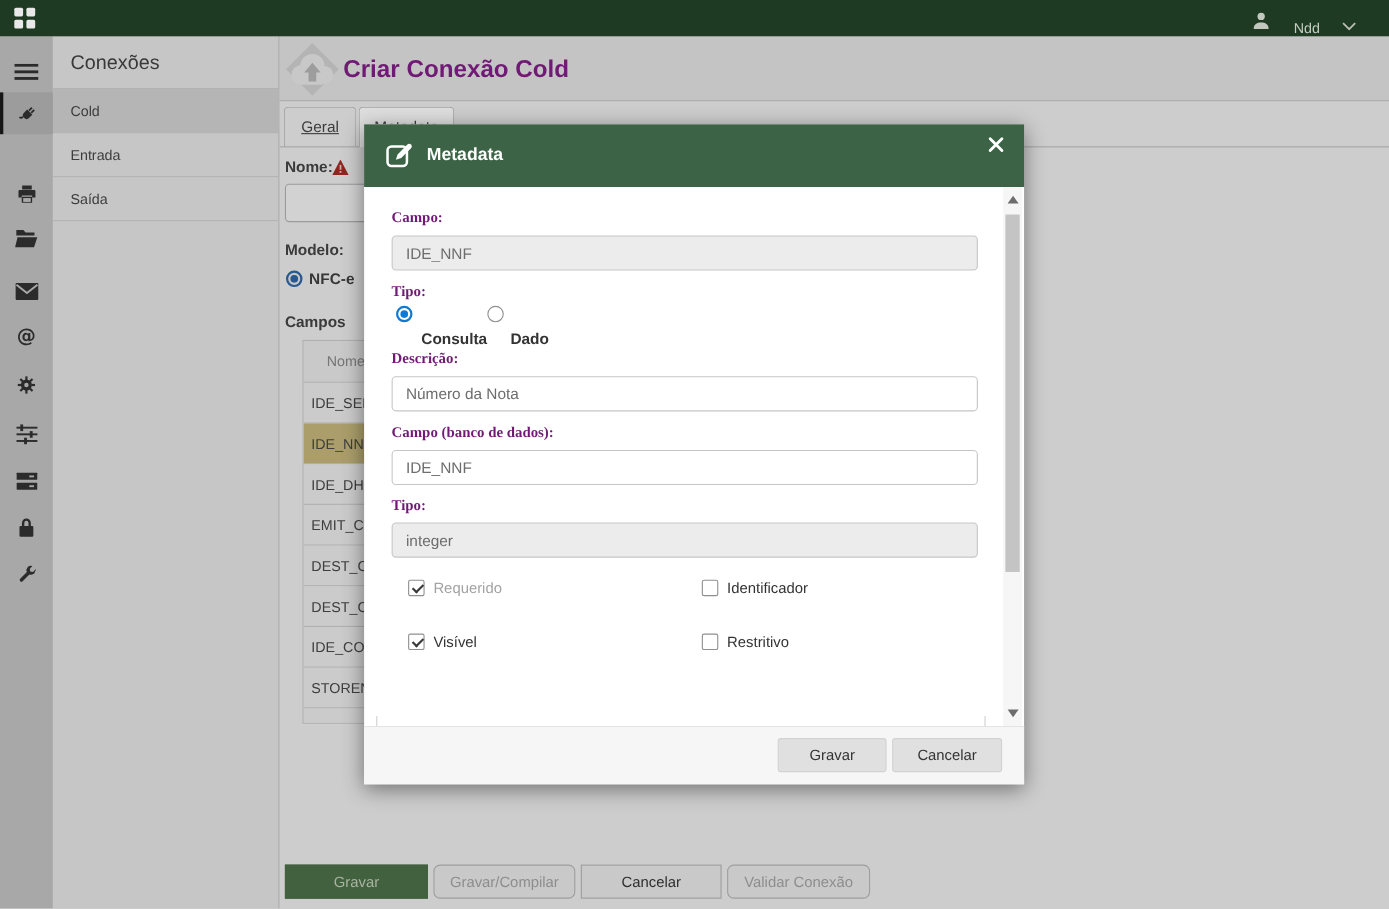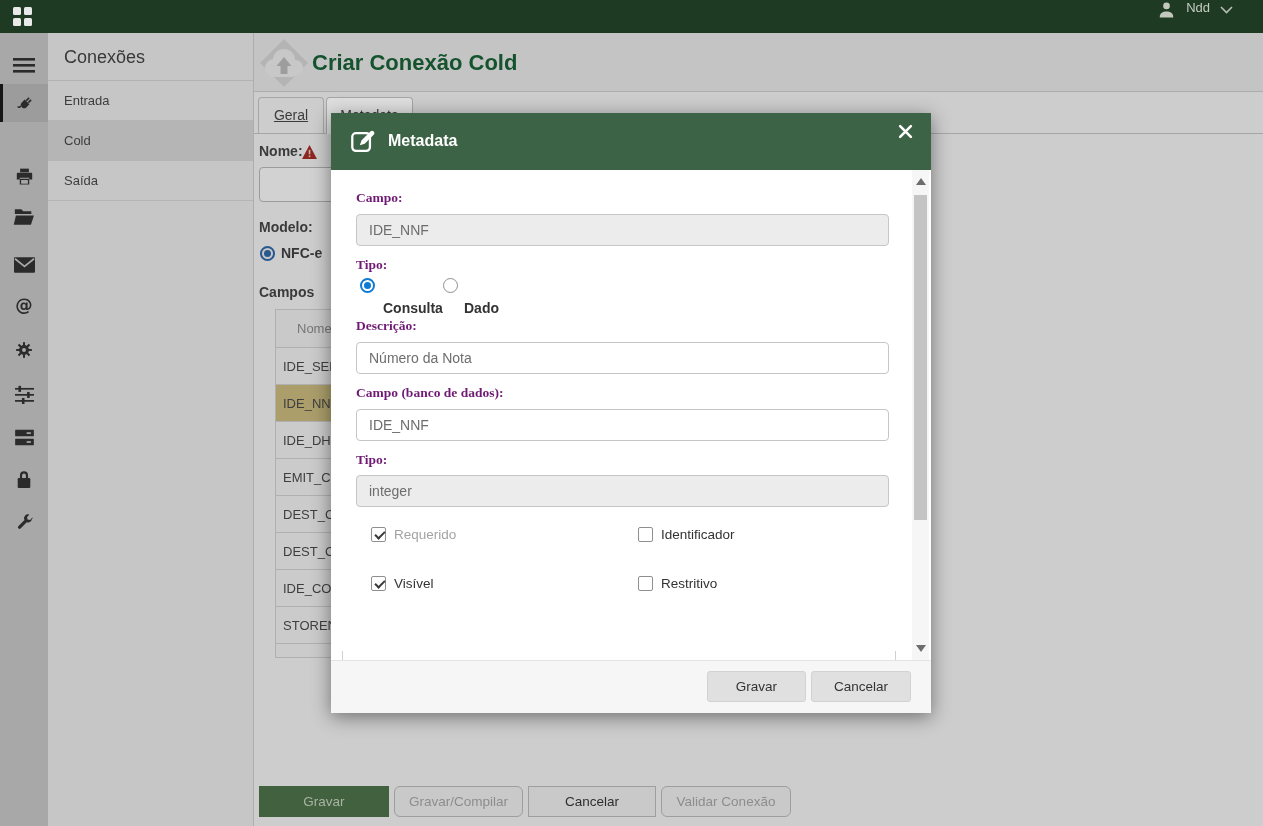--- a/index.html
+++ b/index.html
@@ -4,40 +4,40 @@
 <style>
   * { margin:0; padding:0; box-sizing:border-box; }
   html,body { width:1263px; height:826px; overflow:hidden; }
   body { font-family:"Liberation Sans","DejaVu Sans",sans-serif; background:var(--main-bg,#cdcdcd); position:relative; }
 
   
   .topbar { position:absolute; left:0; top:0; width:1263px; height:33px; background:var(--topbar-green,#1f3a22); z-index:5; }
   .logo { position:absolute; left:13px; top:7px; width:20px; height:20px; display:grid; grid-template-columns:8px 8px; grid-template-rows:8px 8px; gap:3px; }
   .logo span { background:#e9e9e9; border-radius:1.5px; }
   .topbar-title { position:absolute; left:52px; top:7px; font-size:16px; color:#c9cfc5; letter-spacing:.2px; }
-  .user-area { position:absolute; right:30px; top:0; height:33px; display:flex; align-items:flex-start; gap:10px; }
+  .user-area { position:absolute; right:30px; top:0; height:33px; display:flex; align-items:flex-end; gap:20px; }
   .user-name { color:#c4cbc0; font-size:13px; }
 
   
   .sidebar { position:absolute; left:0; top:33px; width:48px; height:793px; background:var(--sidebar-bg,#a8a8a8); z-index:4; }
   .side-item { position:absolute; left:0; width:48px; height:38px; display:flex; align-items:center; justify-content:center; cursor:pointer; }
   .side-item.selected { background:#9c9c9c; border-left:3px solid #161616; }
   .side-item svg { display:block; }
 
   
   .panel { position:absolute; left:48px; top:33px; width:206px; height:793px; background:var(--panel-bg,#c6c6c6); border-right:1px solid #adadad; z-index:3; }
   .panel-title { height:48px; line-height:48px; padding-left:16px; font-size:18px; font-weight:500; color:#393939; border-bottom:1px solid #b2b2b2; }
   .panel-item { height:40px; line-height:40px; padding-left:16px; font-size:13px; color:#3d3d3d; border-bottom:1px solid #b4b4b4; cursor:pointer; }
   .panel-item.selected { background:#b5b5b5; }
 
   
   .main { position:absolute; left:254px; top:33px; width:1009px; height:793px; background:var(--main-bg,#cdcdcd); }
   .band { position:absolute; left:0; top:0; width:1009px; height:59px; background:var(--band-bg,#c4c4c4); border-bottom:1px solid #adadad; }
   .cloud-wrap { position:absolute; left:4px; top:6px; }
-  .page-title { position:absolute; left:58px; top:17px; font-size:22px; font-weight:600; color:#14532d; }
+  .page-title { position:absolute; left:58px; top:17px; font-size:22px; font-weight:600; color:#701a75; }
 
   .tabs-line { position:absolute; left:0; top:100px; width:1009px; border-top:1px solid #a6a6a6; z-index:1; }
   .tab { position:absolute; top:64px; height:37px; border:1px solid #a6a6a6; border-bottom:none; border-radius:4px 4px 0 0; font-size:14px; color:#3c3c3c; text-align:center; line-height:35px; cursor:pointer; }
   .tab.geral { left:4px; width:66px; background:var(--main-bg,#cdcdcd); z-index:0;text-decoration:underline; }
   .tab.metadata { left:72px; width:87px; background:#dedede; z-index:2; }
 
   .blabel { position:absolute; font-size:14px; font-weight:bold; color:#3a3a3a; }
   .warn { position:absolute; left:48px; top:112px; }
   .bg-input { position:absolute; left:5px; top:134px; width:256px; height:35px; background:#d2d2d2; border:1px solid #9b9b9b; border-radius:4px; }
 
@@ -221,22 +221,22 @@
     <span>
       <svg width="19" height="19" viewBox="0 0 24 24" fill="#2b2b2b">
           <path d="M21.5 7a5 5 0 0 1-6.7 4.7l-7.5 7.5a2 2 0 1 1-2.8-2.8l7.5-7.5A5 5 0 0 1 18.3 2l-3 3 .4 3.3 3.3.4 3-3c.3.4.5.8.5 1.3z"></path>
         </svg>
     </span>
   </div>
 </nav>
 
 <aside class="panel">
   <div class="panel-title">Conexões</div>
+  <div class="panel-item selected">Cold</div>
   <div class="panel-item">Entrada</div>
-  <div class="panel-item selected">Cold</div>
   <div class="panel-item">Saída</div>
 </aside>
 
 <main class="main">
   <div class="band">
     <div class="cloud-wrap">
       <svg width="52" height="48" viewBox="0 0 52 48">
           <polygon points="26,0 50,24 26,48 2,24" fill="#b4b4b4"></polygon>
           <g fill="#c8c8c8">
             <circle cx="16" cy="29" r="9"></circle>

